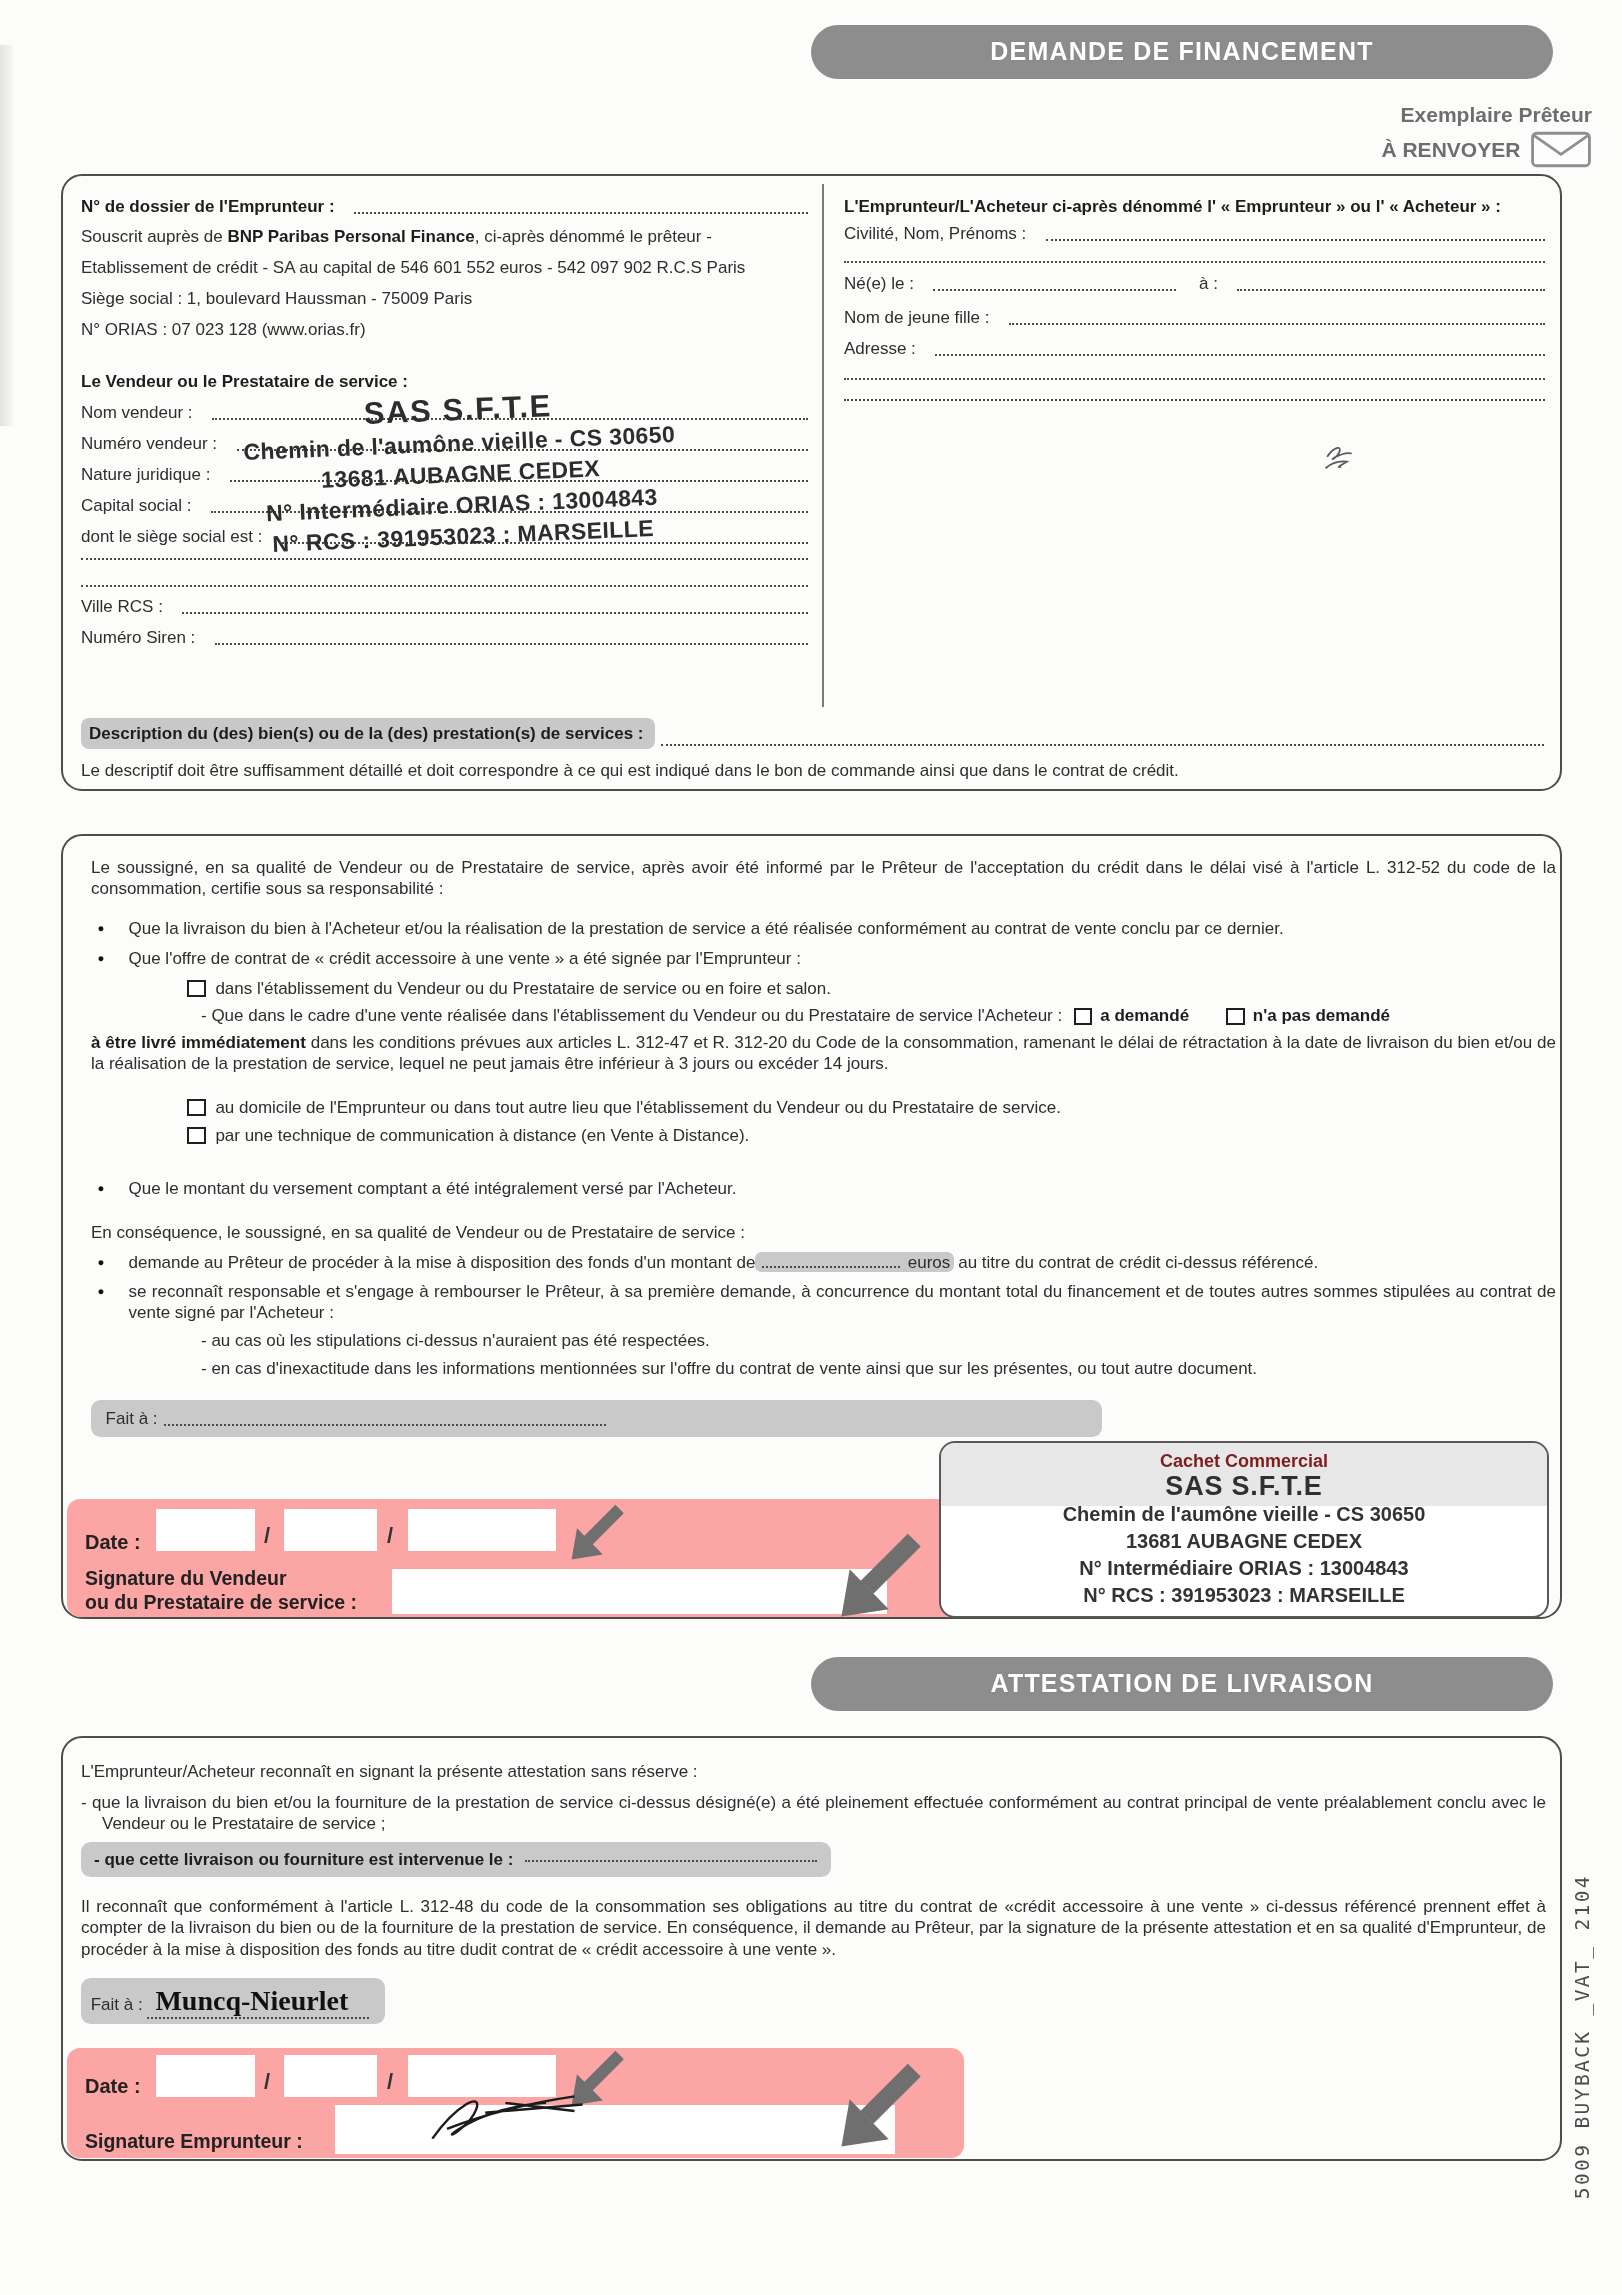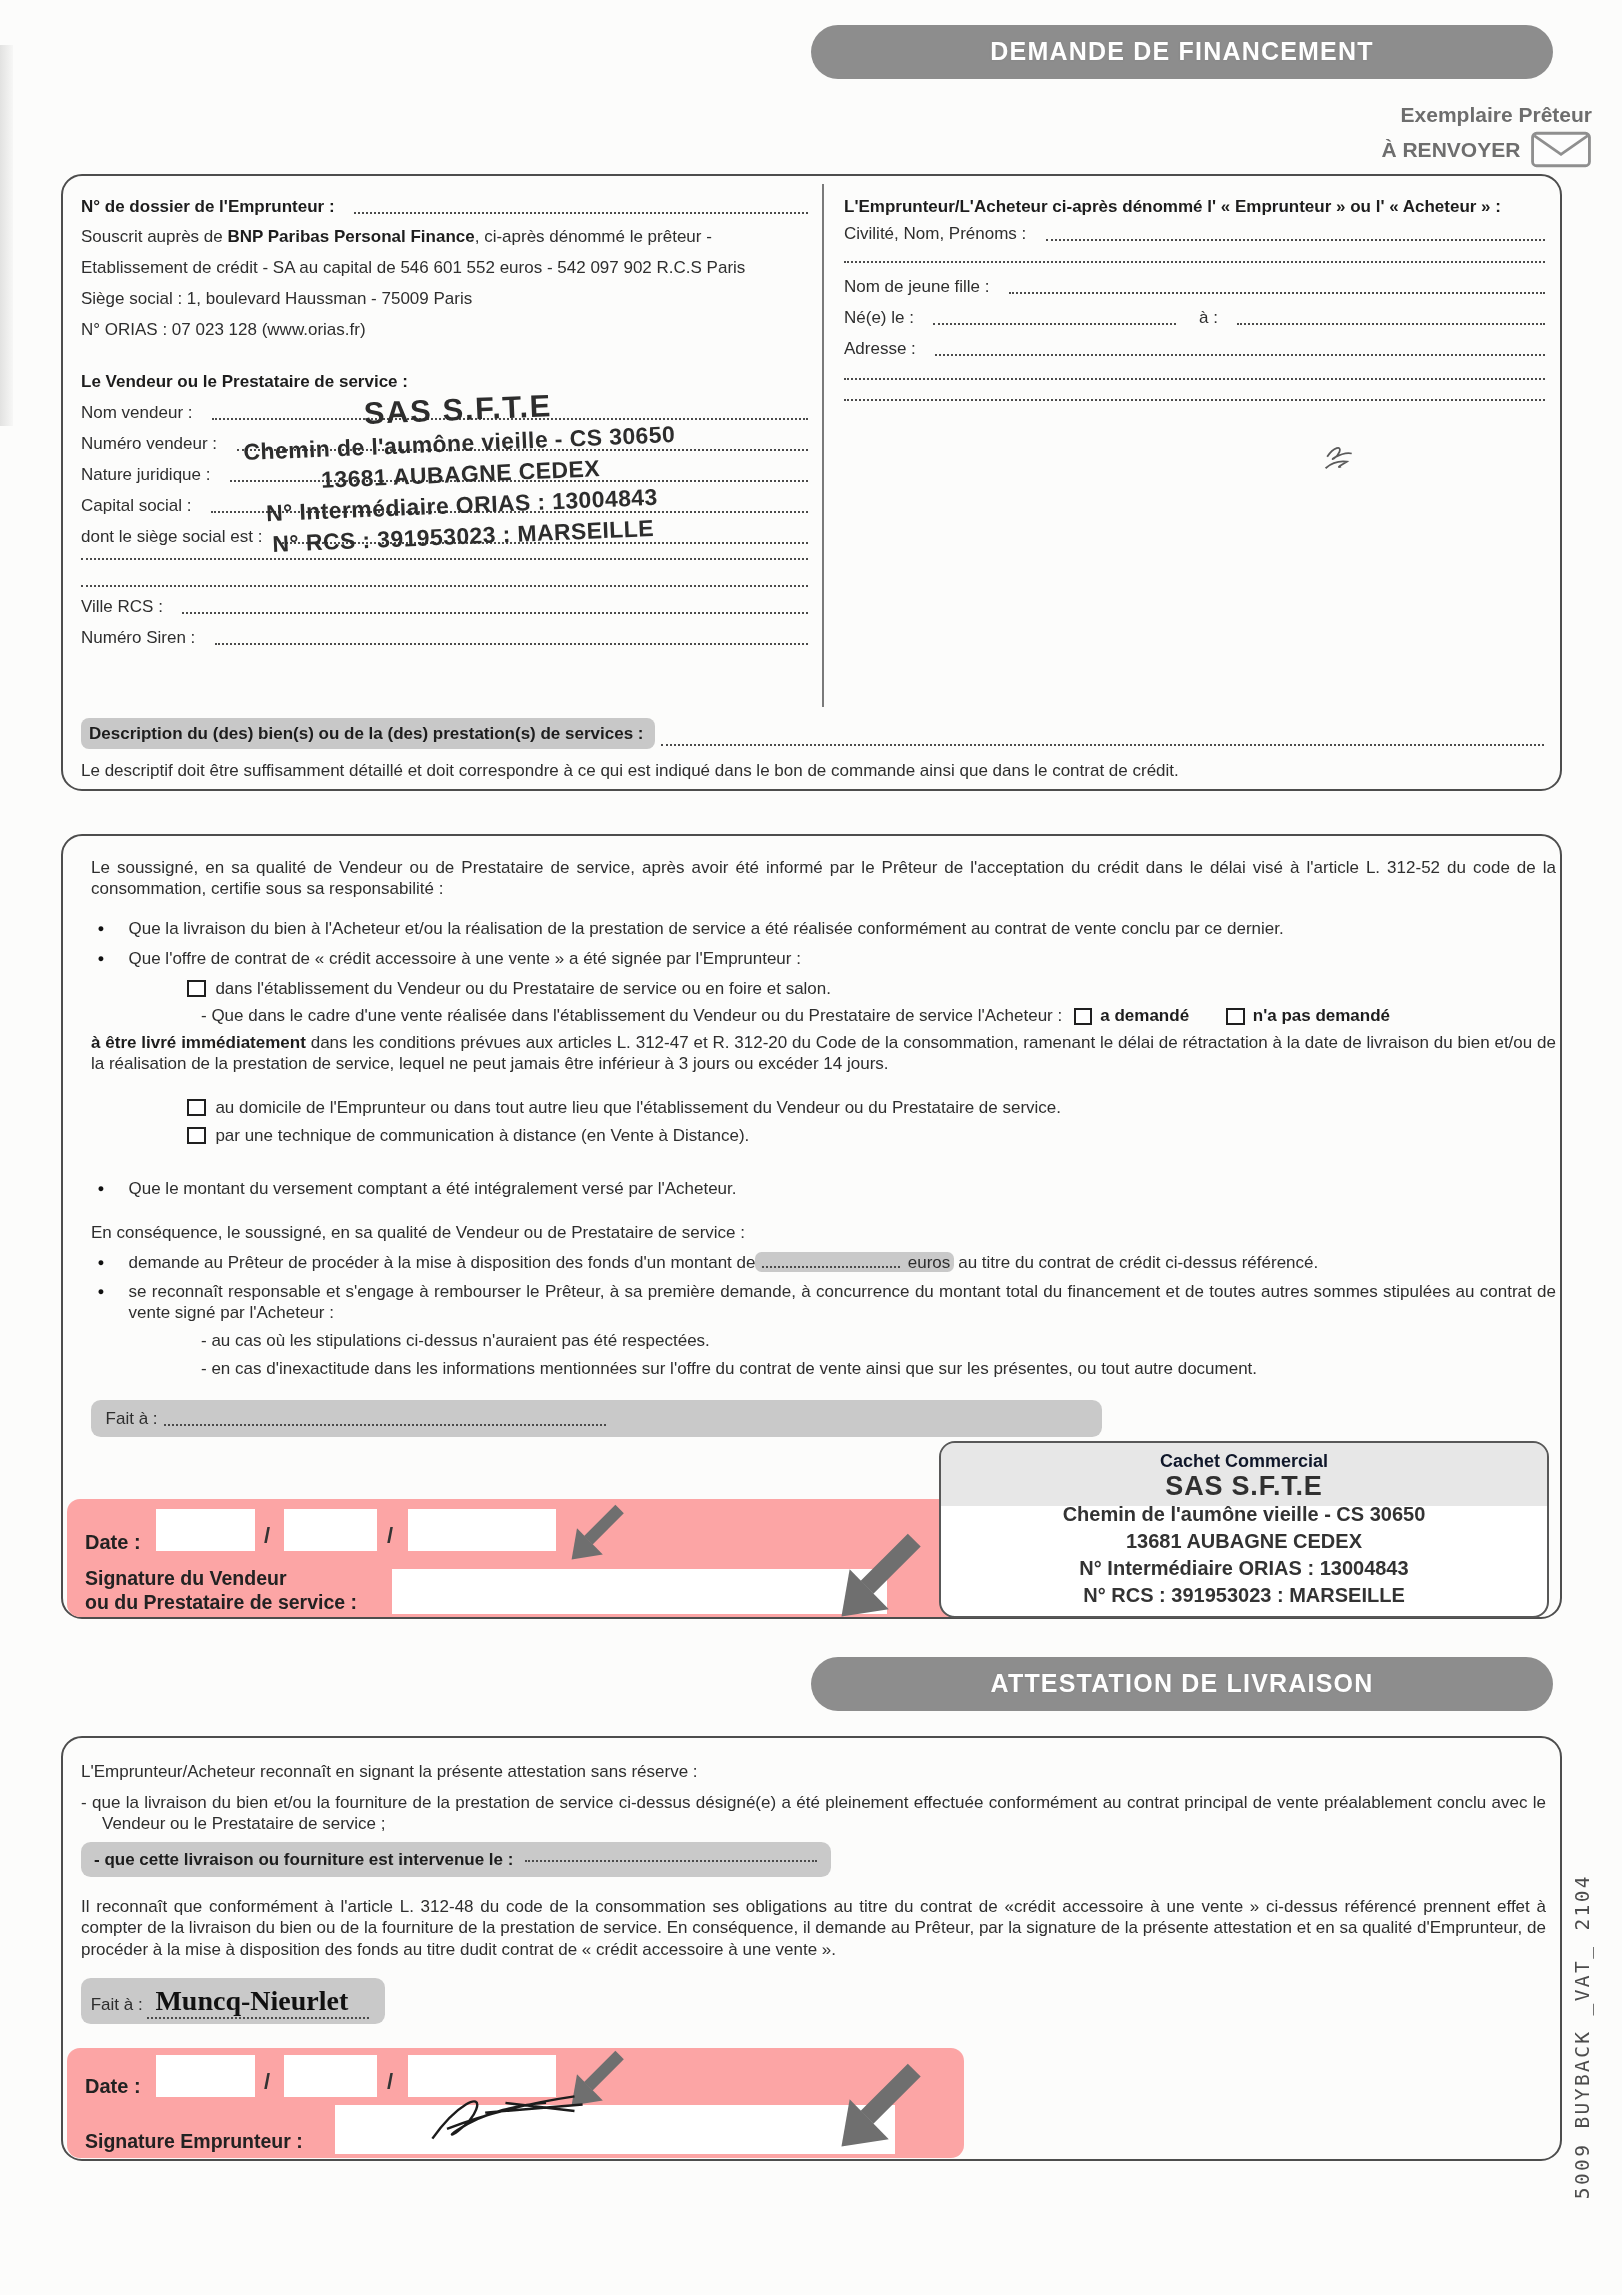--- a/index.html
+++ b/index.html
@@ -77,21 +77,21 @@
   .dbox { position:absolute; background:#ffffff; height:42px; }
   .slash { position:absolute; font-weight:700; font-size:22px; color:#333; }
   .sig-label { position:absolute; left:18px; font-weight:700; font-size:19.5px; color:#222; line-height:24px; }
   .sig-white { position:absolute; background:#ffffff; }
   .arr { position:absolute; }
 
   
   .cachet { position:absolute; left:876px; top:605px; width:610px; height:177px;
     background:#fff; border:2.4px solid #585858; border-radius:16px; text-align:center; box-sizing:border-box; overflow:hidden; }
   .cachet-band { position:absolute; left:0; top:0; width:100%; height:63px; background:#d7d7d7; opacity:.6; }
-  .cachet-title { position:relative; font-weight:700; font-size:18px; color:#0f172a; margin-top:6.5px; }
+  .cachet-title { position:relative; font-weight:700; font-size:18px; color:#7f1d1d; margin-top:6.5px; }
   .cachet .s1 { position:relative; font-weight:700; font-size:27px; letter-spacing:0.8px; color:#303030; line-height:29px; }
   .cachet .sline { position:relative; font-weight:700; font-size:20px; color:#333; line-height:27px; }
 
   
   .att-content { position:absolute; left:18px; top:23px; width:1465px; }
   .hang { padding-left:21px; text-indent:-21px; }
   .att-livraison { display:inline-block; padding:6.5px 13px; }
   .att-livraison .dots { display:inline-block; width:292px; }
   .fait-att { display:inline-block; padding:4.9px 16px 6.5px 9.7px; margin-top:14.6px; }
   .fait-value { font-family:"Liberation Serif", serif; font-weight:700; font-size:28px;
@@ -181,28 +181,28 @@
       <path d="M10 18 C18 6 28 4 25 12 C22 20 12 23 19 19 C28 14 36 13 40 14 M8 32 C16 25 26 23 34 24 C28 28 20 32 27 30" stroke="#5a5a5a" stroke-width="2.2" fill="none"></path>
     </svg>
 
     <div class="col-right">
       <div class="line bold" style="margin-bottom:6.5px;">L'Emprunteur/L'Acheteur ci-après dénommé l' « Emprunteur » ou l' « Acheteur » :</div>
       <div class="frow line">
         <span>Civilité, Nom, Prénoms :</span>
         <span class="dots"></span>
       </div>
       <div class="dots-full line" style="margin-top:16px;"></div>
-      <div class="frow line" style="margin-top:13px;">
-        <span>Nom de jeune fille :</span>
-        <span class="dots"></span>
-      </div>
       <div class="frow line">
         <span>Né(e) le :</span>
         <span class="dots" style="flex:0 0 243px;"></span>
         <span style="margin-left:8px;">à :</span>
+        <span class="dots"></span>
+      </div>
+      <div class="frow line" style="margin-top:13px;">
+        <span>Nom de jeune fille :</span>
         <span class="dots"></span>
       </div>
       <div class="frow line">
         <span>Adresse :</span>
         <span class="dots"></span>
       </div>
       <div class="dots-full line" style="margin-top:18px;"></div>
       <div class="dots-full line" style="margin-top:18px;"></div>
     </div>
 

